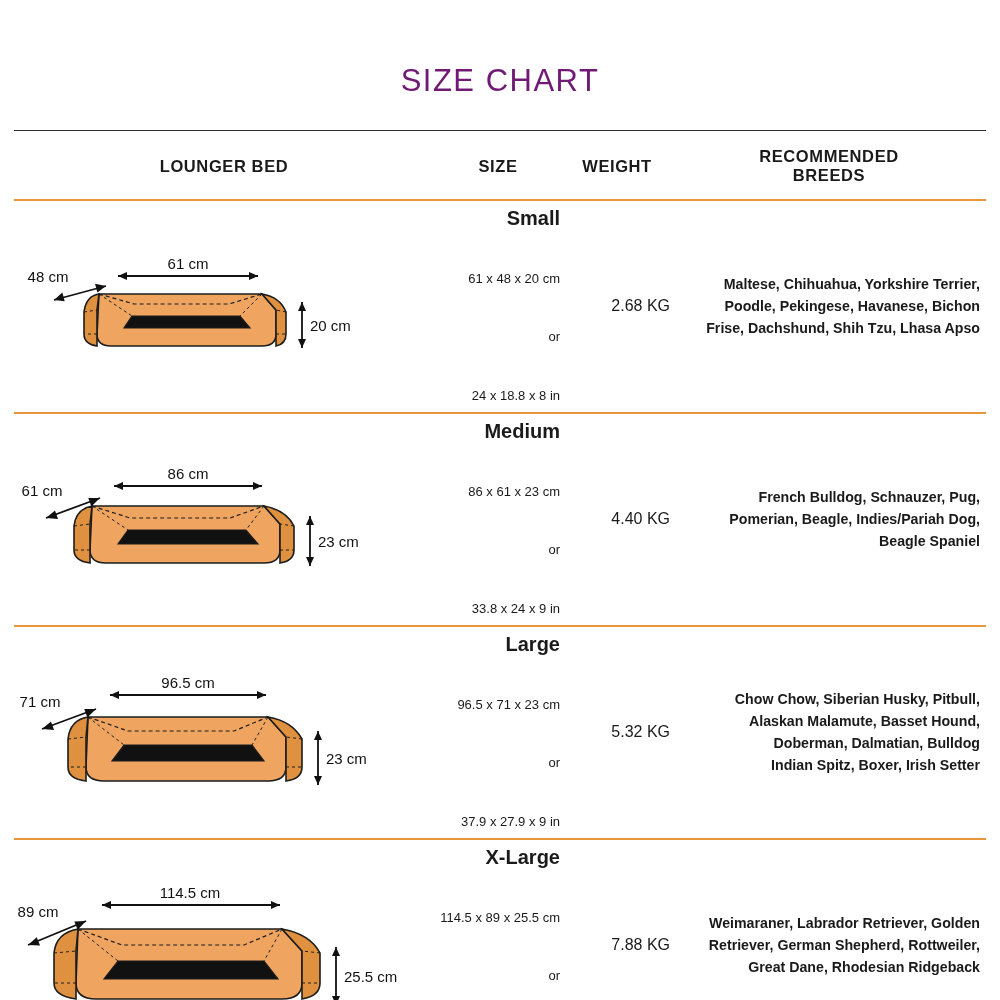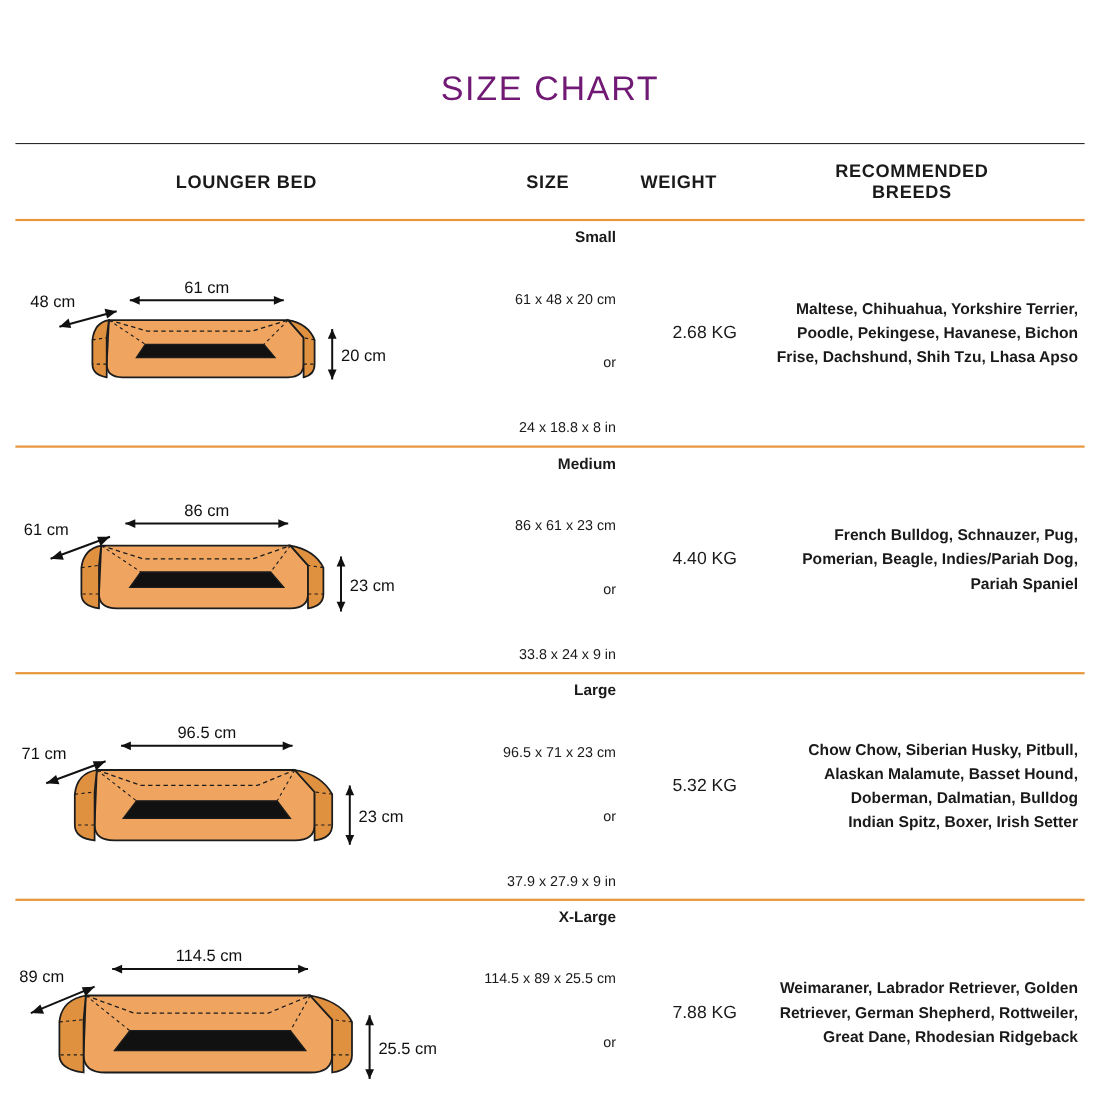--- a/index.html
+++ b/index.html
@@ -51,21 +51,21 @@
   .col-size  { width: 128px; }
   .col-weight{ width: 110px; }
   .col-breed { width: 314px; }
 
   tbody td {
     vertical-align: middle;
     text-align: right;
     padding: 6px 2px;
   }
   .sizecell .sz-name {
-    font-size: 14px;
+    font-size: 20px;
     font-weight: bold;
     margin-bottom: 3px;
   }
   .sizecell .sz-line {
     font-size: 13px;
     line-height: 1.45;
     margin-top: 40px;
   }
   .weightcell { font-size: 16px; }
   .breedcell {
@@ -206,21 +206,21 @@
         <td class="sizecell">
           <div class="sz-name">Medium</div>
           <div class="sz-line">86 x 61 x 23 cm</div>
           <div class="sz-line">or</div>
           <div class="sz-line">33.8 x 24 x 9 in</div>
         </td>
         <td class="weightcell">4.40 KG</td>
         <td class="breedcell">
           <div>French Bulldog, Schnauzer, Pug,</div>
           <div>Pomerian, Beagle, Indies/Pariah Dog,</div>
-          <div>Pariah Spaniel</div>
+          <div>Beagle Spaniel</div>
         </td>
       </tr>
 
       <tr class="row-sep">
         <td colspan="4">
             <div class="sep-line"></div>
           </td>
       </tr>
 
       <tr>

